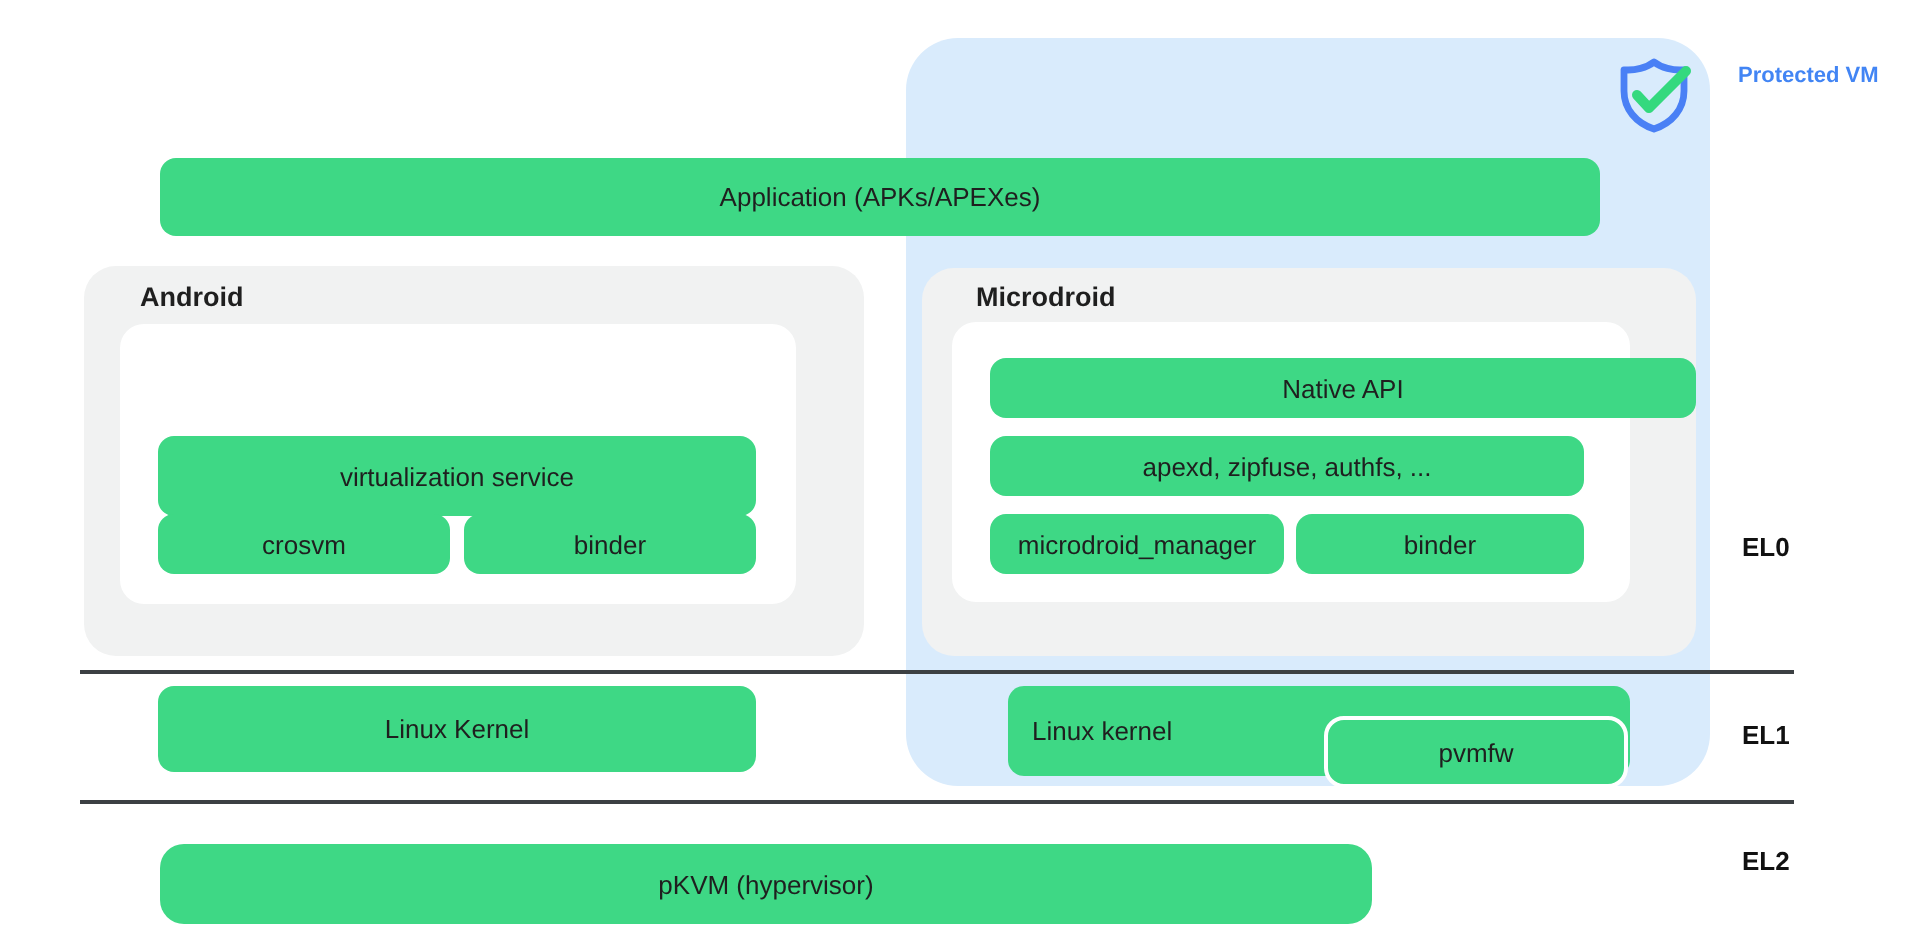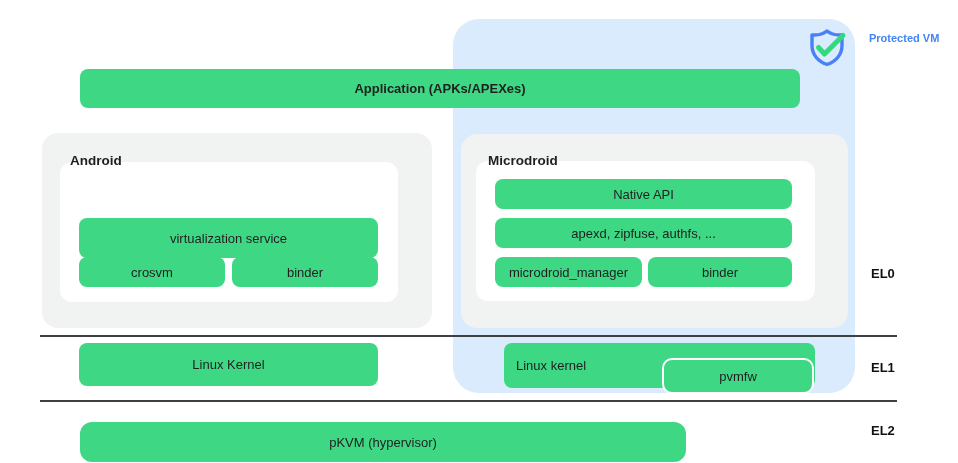--- a/index.html
+++ b/index.html
@@ -6,21 +6,21 @@
   .canvas{
     position:relative;width:958px;height:463px;background:#ffffff;overflow:hidden;
     font-family:"Liberation Sans", sans-serif;color:#202124;
   }
   .abs{position:absolute;box-sizing:border-box;}
   .protected-bg{
     left:453px;top:19px;width:402px;height:374px;
     background:#d9ebfc;border-radius:26px;z-index:0;
   }
   .gray-box{background:#f1f2f2;border-radius:16px;z-index:1;}
-  .box-title{position:absolute;font-size:13.5px;font-weight:700;color:#1f1f1f;z-index:2;margin-top:12px;}
+  .box-title{position:absolute;font-size:13.5px;font-weight:700;color:#1f1f1f;z-index:2;}
   .white-box{position:absolute;background:#ffffff;border-radius:12px;z-index:1;}
   .bar{
     position:absolute;background:#3ed885;border-radius:8px;z-index:2;
     display:flex;align-items:center;justify-content:center;
     font-size:13px;color:#1f1f1f;white-space:nowrap;
   }
   .bar.left-text{justify-content:flex-start;padding-left:12px;}
   .hline{position:absolute;left:40px;width:857px;height:1.5px;background:#3c4043;z-index:2;}
   .el-label{position:absolute;left:871px;font-size:13px;font-weight:700;color:#111;z-index:3;}
   .pvmfw{
@@ -39,33 +39,33 @@
 
   <div class="abs protected-bg"></div>
 
   <svg class="shield" viewBox="0 0 42 44">
     <path d="M21 6 C17.5 8.8 11.5 10.4 6 9.9 L6 20.5 C6 29.5 12 36.5 21 39.5 C30 36.5 36 29.5 36 20.5 L36 9.9 C30.5 10.4 24.5 8.8 21 6 Z" fill="none" stroke="#4a80f5" stroke-width="3.4" stroke-linejoin="round"></path>
     <polyline points="12.5,22.5 18.5,29 37,10.5" fill="none" stroke="#34d97e" stroke-width="5" stroke-linecap="round" stroke-linejoin="round"></polyline>
   </svg>
 
   <div class="pvm-label">Protected VM</div>
 
-  <div class="bar" style="left:80px;top:69px;width:720px;height:39px;font-weight:bold;">Application (APKs/APEXes)</div>
+  <div class="bar" style="left:80px;top:79px;width:720px;height:39px;">Application (APKs/APEXes)</div>
 
   <div class="abs gray-box" style="left:42px;top:133px;width:390px;height:195px;"></div>
   <div class="box-title" style="left:70px;top:141px;">Android</div>
   <div class="white-box" style="left:60px;top:162px;width:338px;height:140px;"></div>
   <div class="bar" style="left:79px;top:218px;width:299px;height:40px;">virtualization service</div>
   <div class="bar" style="left:79px;top:257px;width:146px;height:30px;">crosvm</div>
   <div class="bar" style="left:232px;top:257px;width:146px;height:30px;">binder</div>
 
   <div class="abs gray-box" style="left:461px;top:134px;width:387px;height:194px;"></div>
   <div class="box-title" style="left:488px;top:141px;">Microdroid</div>
   <div class="white-box" style="left:476px;top:161px;width:339px;height:140px;"></div>
-  <div class="bar" style="left:495px;top:179px;width:297px;height:30px;">Native API</div>
+  <div class="bar" style="left:495px;top:179px;width:353px;height:30px;">Native API</div>
   <div class="bar" style="left:495px;top:218px;width:297px;height:30px;">apexd, zipfuse, authfs, ...</div>
   <div class="bar" style="left:495px;top:257px;width:147px;height:30px;">microdroid_manager</div>
   <div class="bar" style="left:648px;top:257px;width:144px;height:30px;">binder</div>
 
   <div class="hline" style="top:335px;"></div>
   <div class="hline" style="top:400px;"></div>
 
   <div class="bar" style="left:79px;top:343px;width:299px;height:43px;">Linux Kernel</div>
   <div class="bar left-text" style="left:504px;top:343px;width:299px;height:45px;">Linux kernel</div>
   <div class="bar pvmfw" style="left:662px;top:358px;width:148px;height:32px;">pvmfw</div>

